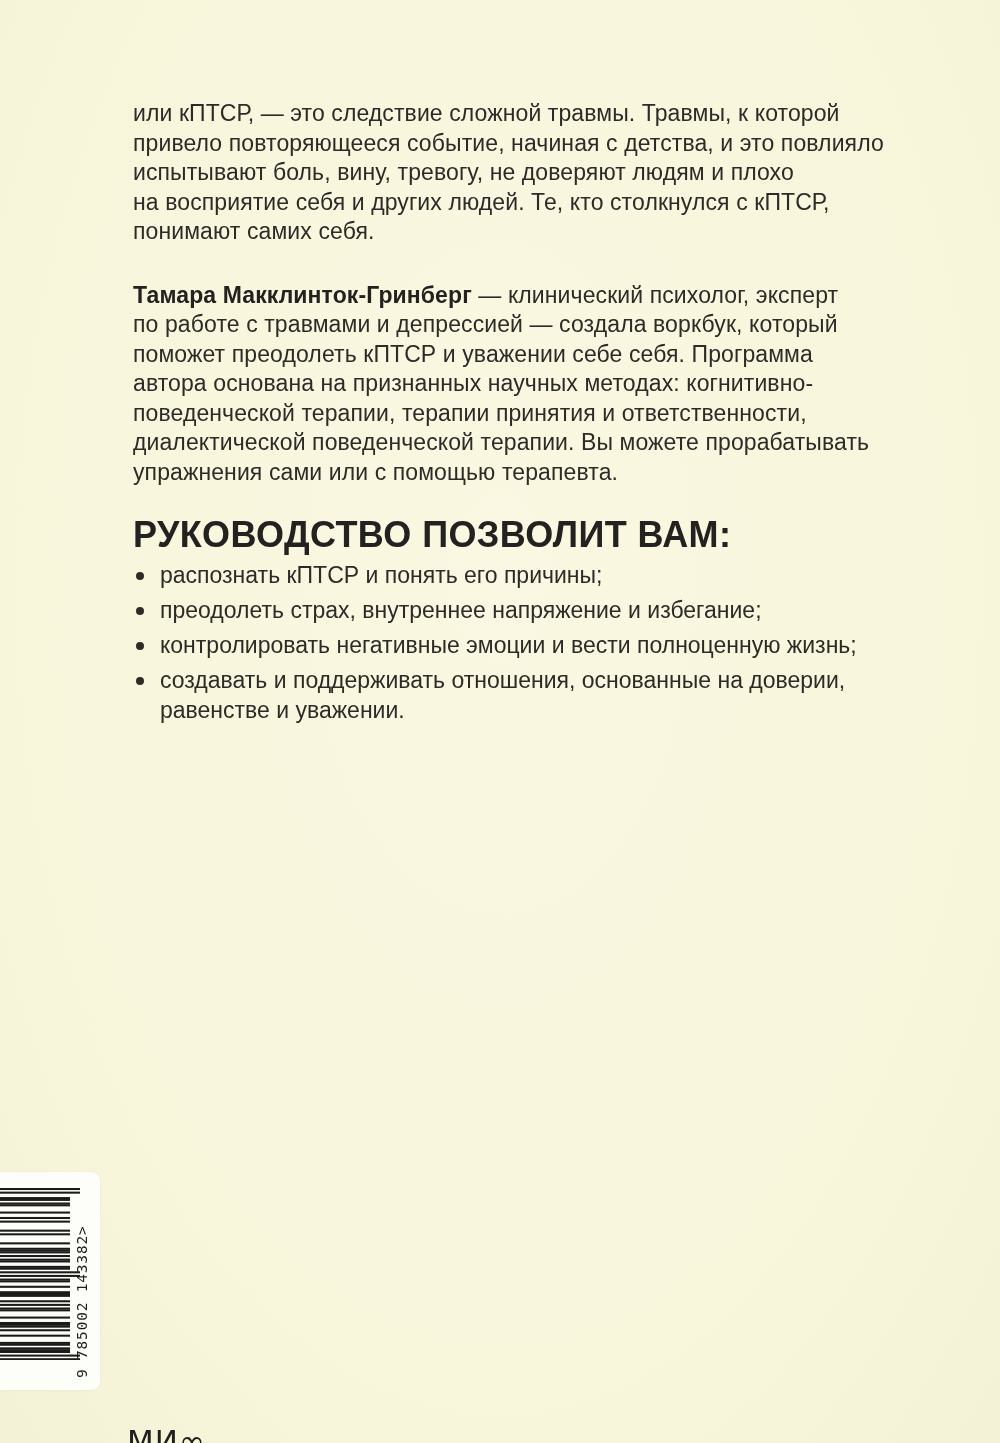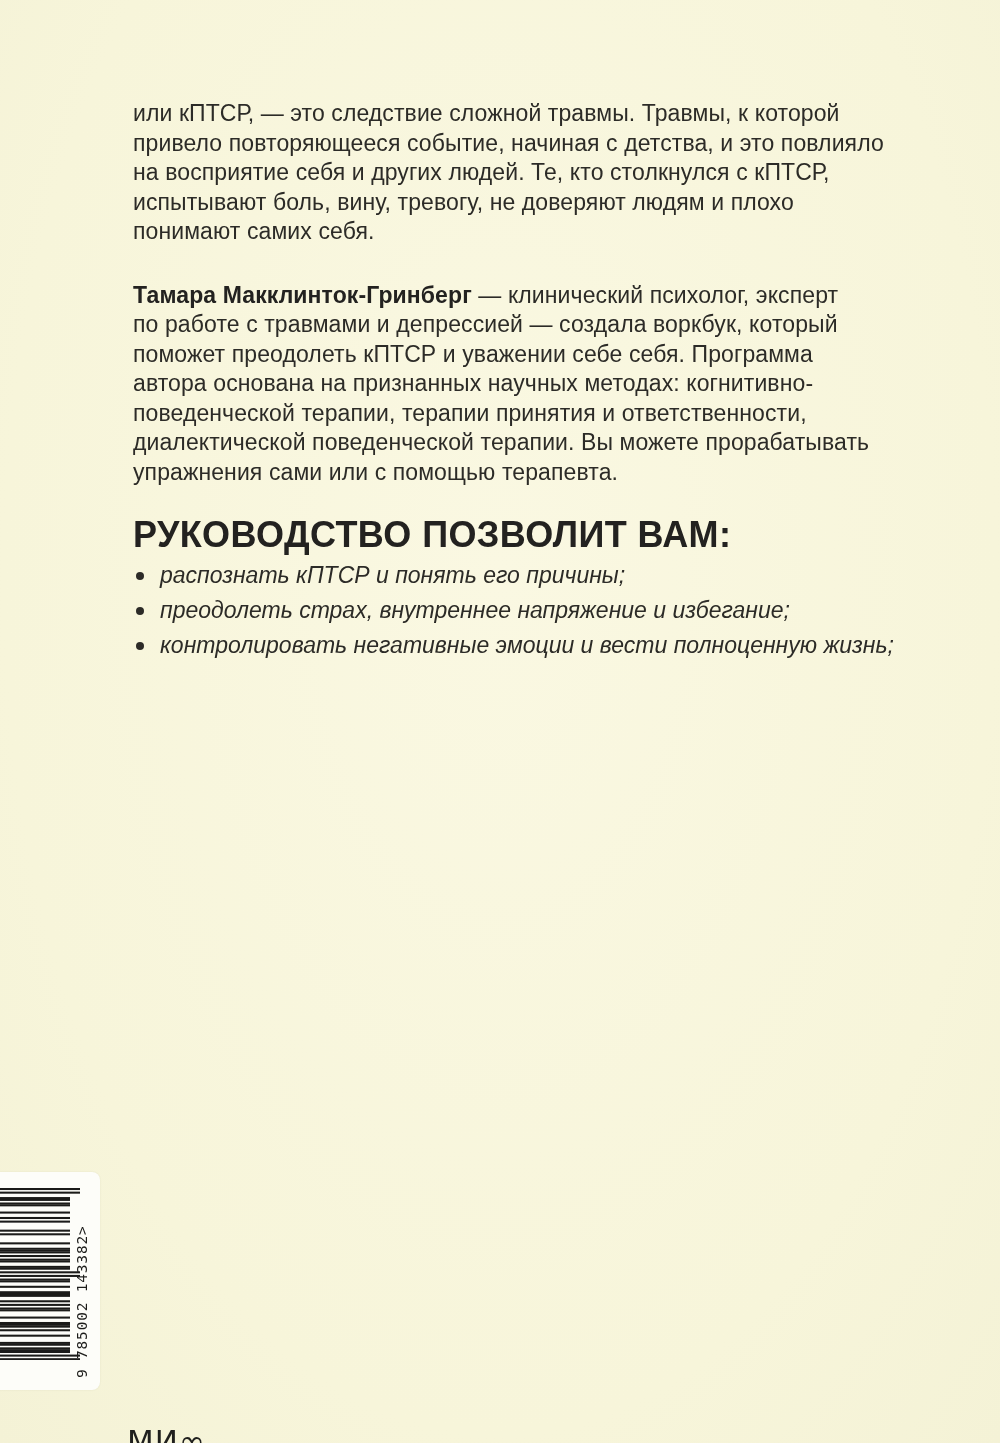--- a/index.html
+++ b/index.html
@@ -18,21 +18,21 @@
   }
   .para{margin:0 0 0 0;}
   .para.p1{margin-bottom:34px;}
   .para.p2{margin-bottom:31px;}
   .lead-bold{font-weight:bold;color:#232220;}
   .list-heading{
     font-size:36px;line-height:34px;font-weight:bold;color:#232220;
     letter-spacing:0.4px;white-space:nowrap;margin:0 0 9px 0;
   }
   .bullets{margin:0;padding:0;list-style:none;}
-  .bullet-item{position:relative;padding-left:27px;margin-bottom:5.5px;font-style:italic;}
+  .bullet-item{position:relative;padding-left:27px;margin-bottom:5.5px;}
   .bullet-item .dot{
     position:absolute;left:3px;top:11px;width:8px;height:8px;border-radius:50%;
     background:#2c2b27;
   }
   .bullet-item .bline{font-size:23px;line-height:29.5px;white-space:nowrap;}
   
   .barcode-label{
     position:absolute;left:-28px;top:1172px;width:128px;height:218px;
     background:#fdfdf9;border-radius:0 8px 8px 0;
     box-shadow:0 0 2px rgba(0,0,0,0.08);
@@ -55,22 +55,22 @@
 </head>
 <body>
 
 <div class="cover">
 
   <div class="content">
 
     <div class="para p1">
       <div class="line">или кПТСР, — это следствие сложной травмы. Травмы, к которой</div>
       <div class="line">привело повторяющееся событие, начиная с детства, и это повлияло</div>
+      <div class="line">испытывают боль, вину, тревогу, не доверяют людям и плохо</div>
       <div class="line">на восприятие себя и других людей. Те, кто столкнулся с кПТСР,</div>
-      <div class="line">испытывают боль, вину, тревогу, не доверяют людям и плохо</div>
       <div class="line">понимают самих себя.</div>
     </div>
 
     <div class="para p2">
       <div class="line"><span class="lead-bold">Тамара Макклинток-Гринберг</span><span> — клинический психолог, эксперт</span></div>
       <div class="line">по работе с травмами и депрессией — создала воркбук, который</div>
       <div class="line">поможет преодолеть кПТСР и уважении себе себя. Программа</div>
       <div class="line">автора основана на признанных научных методах: когнитивно-</div>
       <div class="line">поведенческой терапии, терапии принятия и ответственности,</div>
       <div class="line">диалектической поведенческой терапии. Вы можете прорабатывать</div>
@@ -84,20 +84,25 @@
         <span class="dot"></span>
         <div class="bline">распознать кПТСР и понять его причины;</div>
       </li>
       <li class="bullet-item">
         <span class="dot"></span>
         <div class="bline">преодолеть страх, внутреннее напряжение и избегание;</div>
       </li>
       <li class="bullet-item">
         <span class="dot"></span>
         <div class="bline">контролировать негативные эмоции и вести полноценную жизнь;</div>
+      </li>
+      <li class="bullet-item">
+        <span class="dot"></span>
+        <div class="bline">создавать и поддерживать отношения, основанные на доверии,</div>
+        <div class="bline">равенстве и уважении.</div>
       </li>
     </ul>
 
   </div>
 
   <div class="barcode-label">
     <div class="bars" id="barcode-bars"><svg width="110" height="172" viewBox="0 0 110 172" xmlns="http://www.w3.org/2000/svg">
           <rect x="0" y="170.19" width="108" height="2.06" fill="#1b1b19"></rect>
           <rect x="0" y="166.57" width="108" height="2.06" fill="#1b1b19"></rect>
           <rect x="0" y="162.95" width="98" height="2.06" fill="#1b1b19"></rect>

